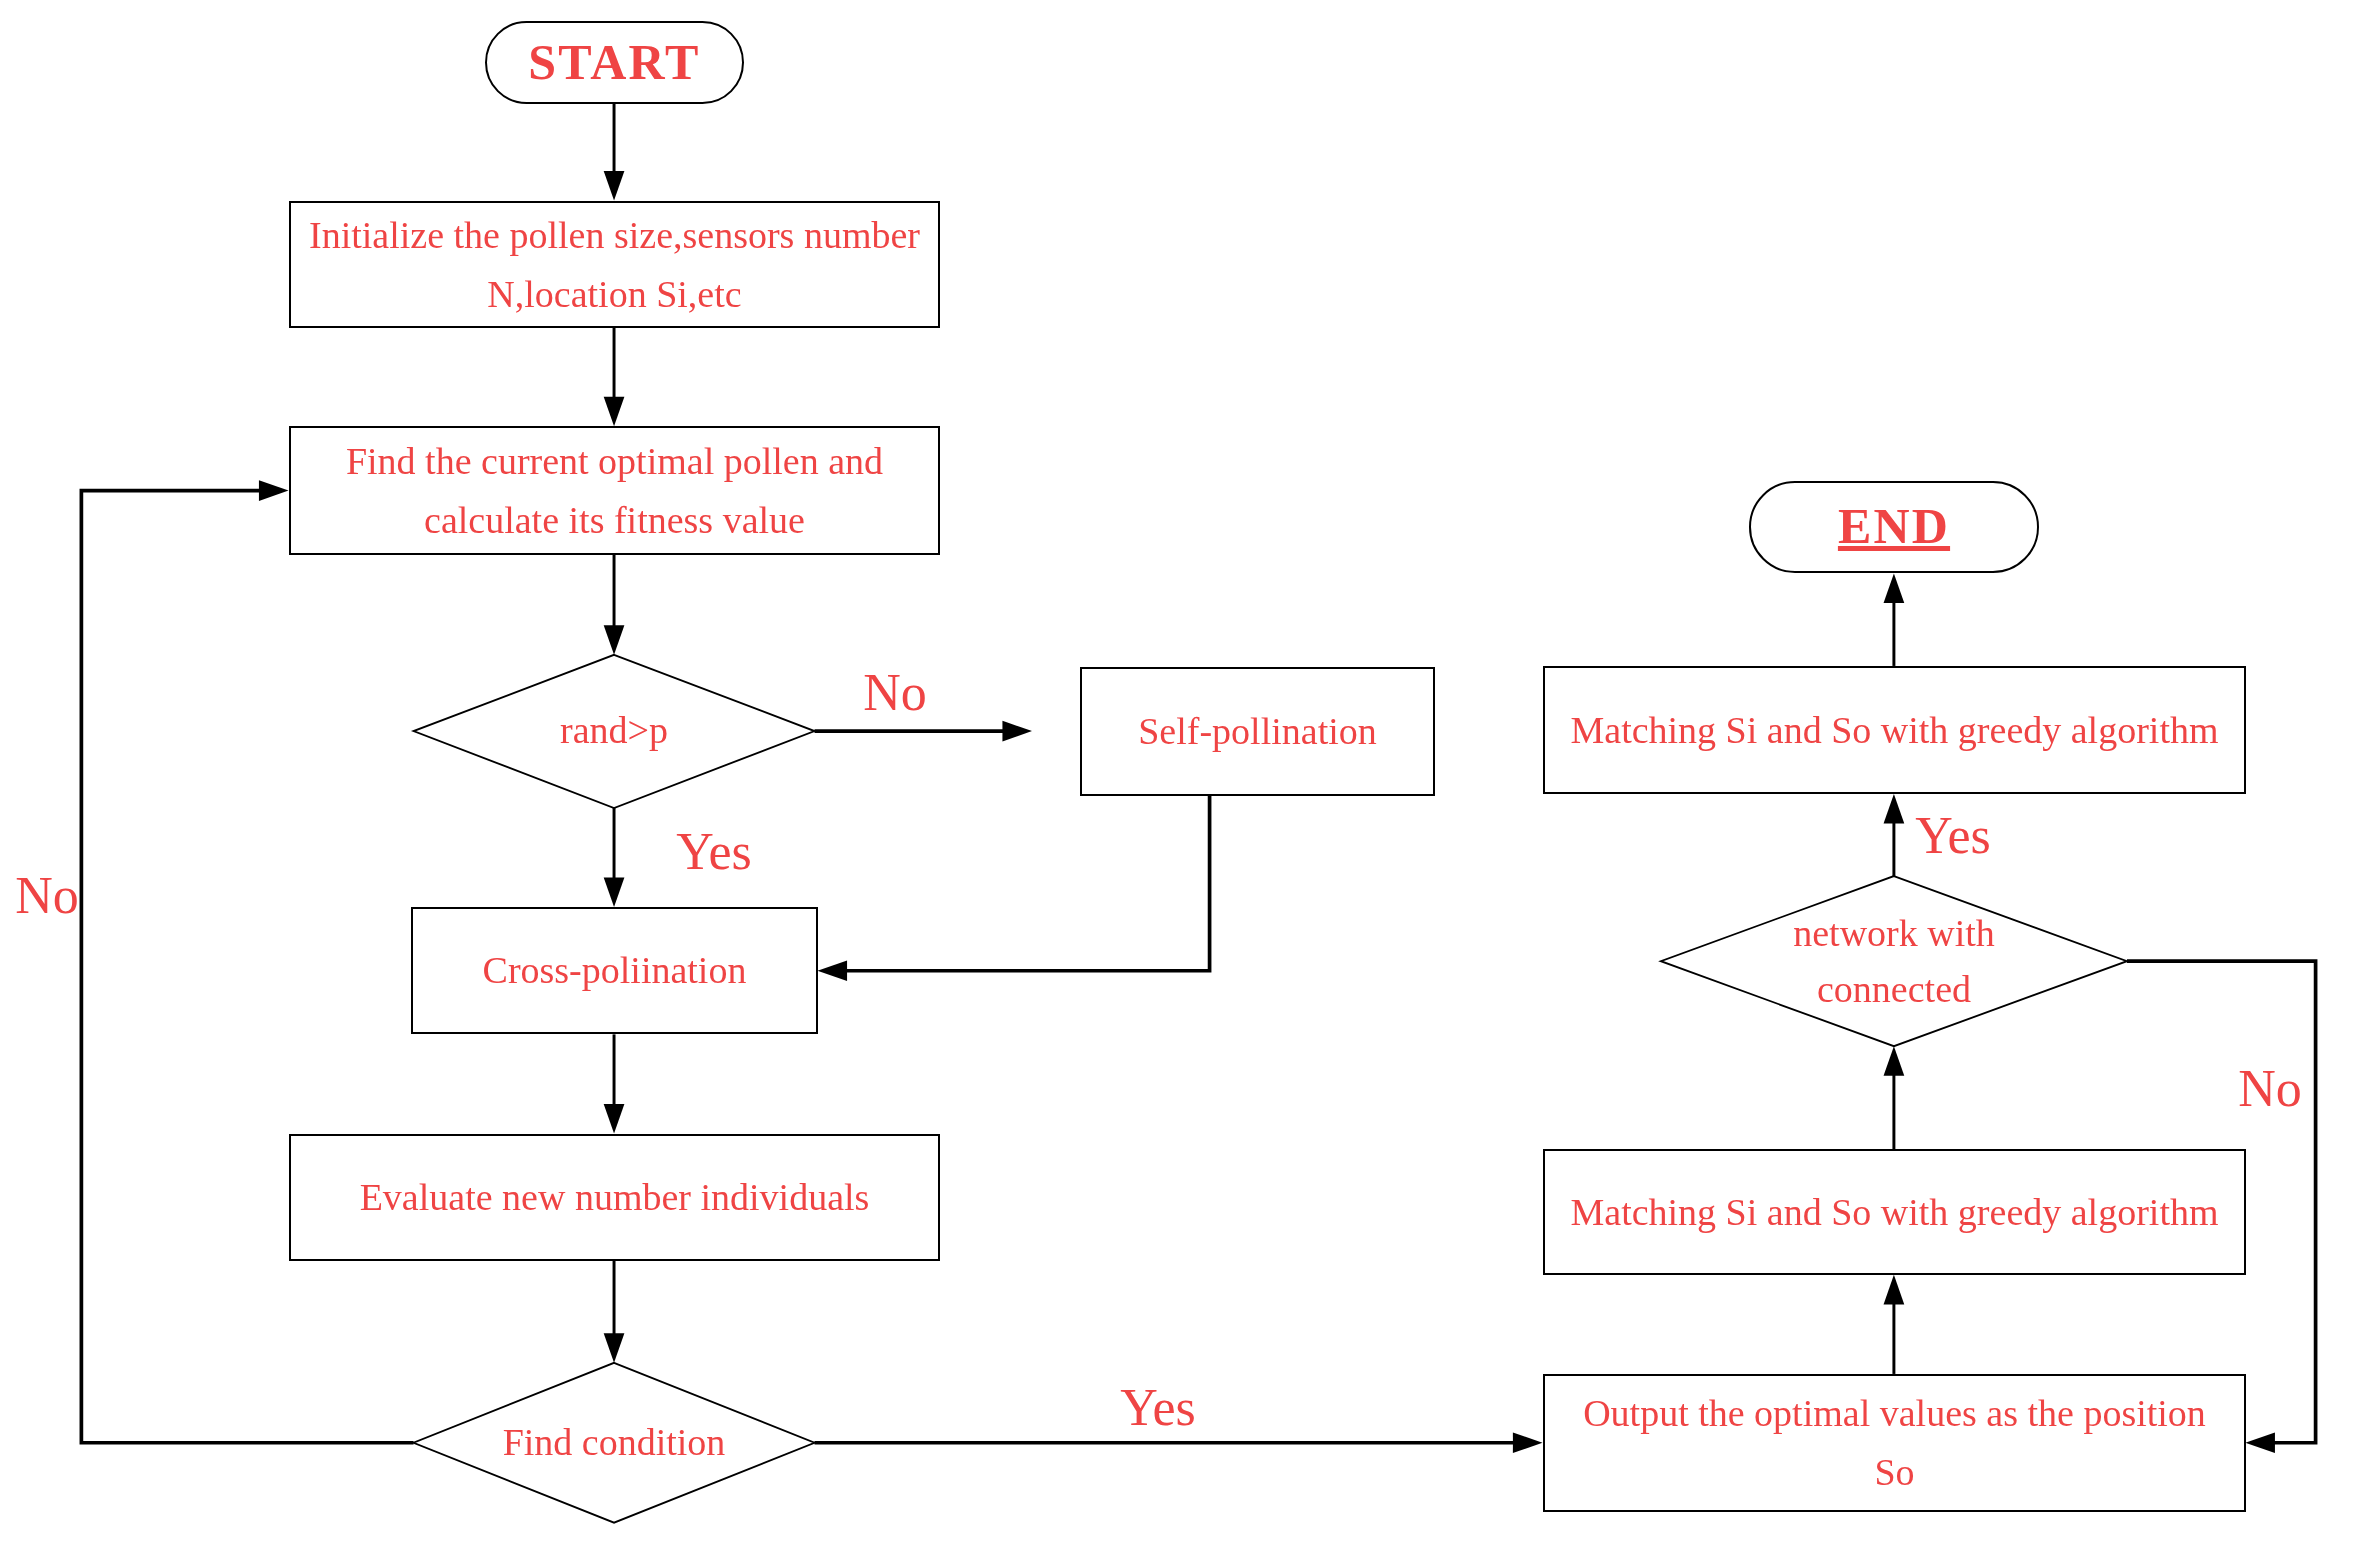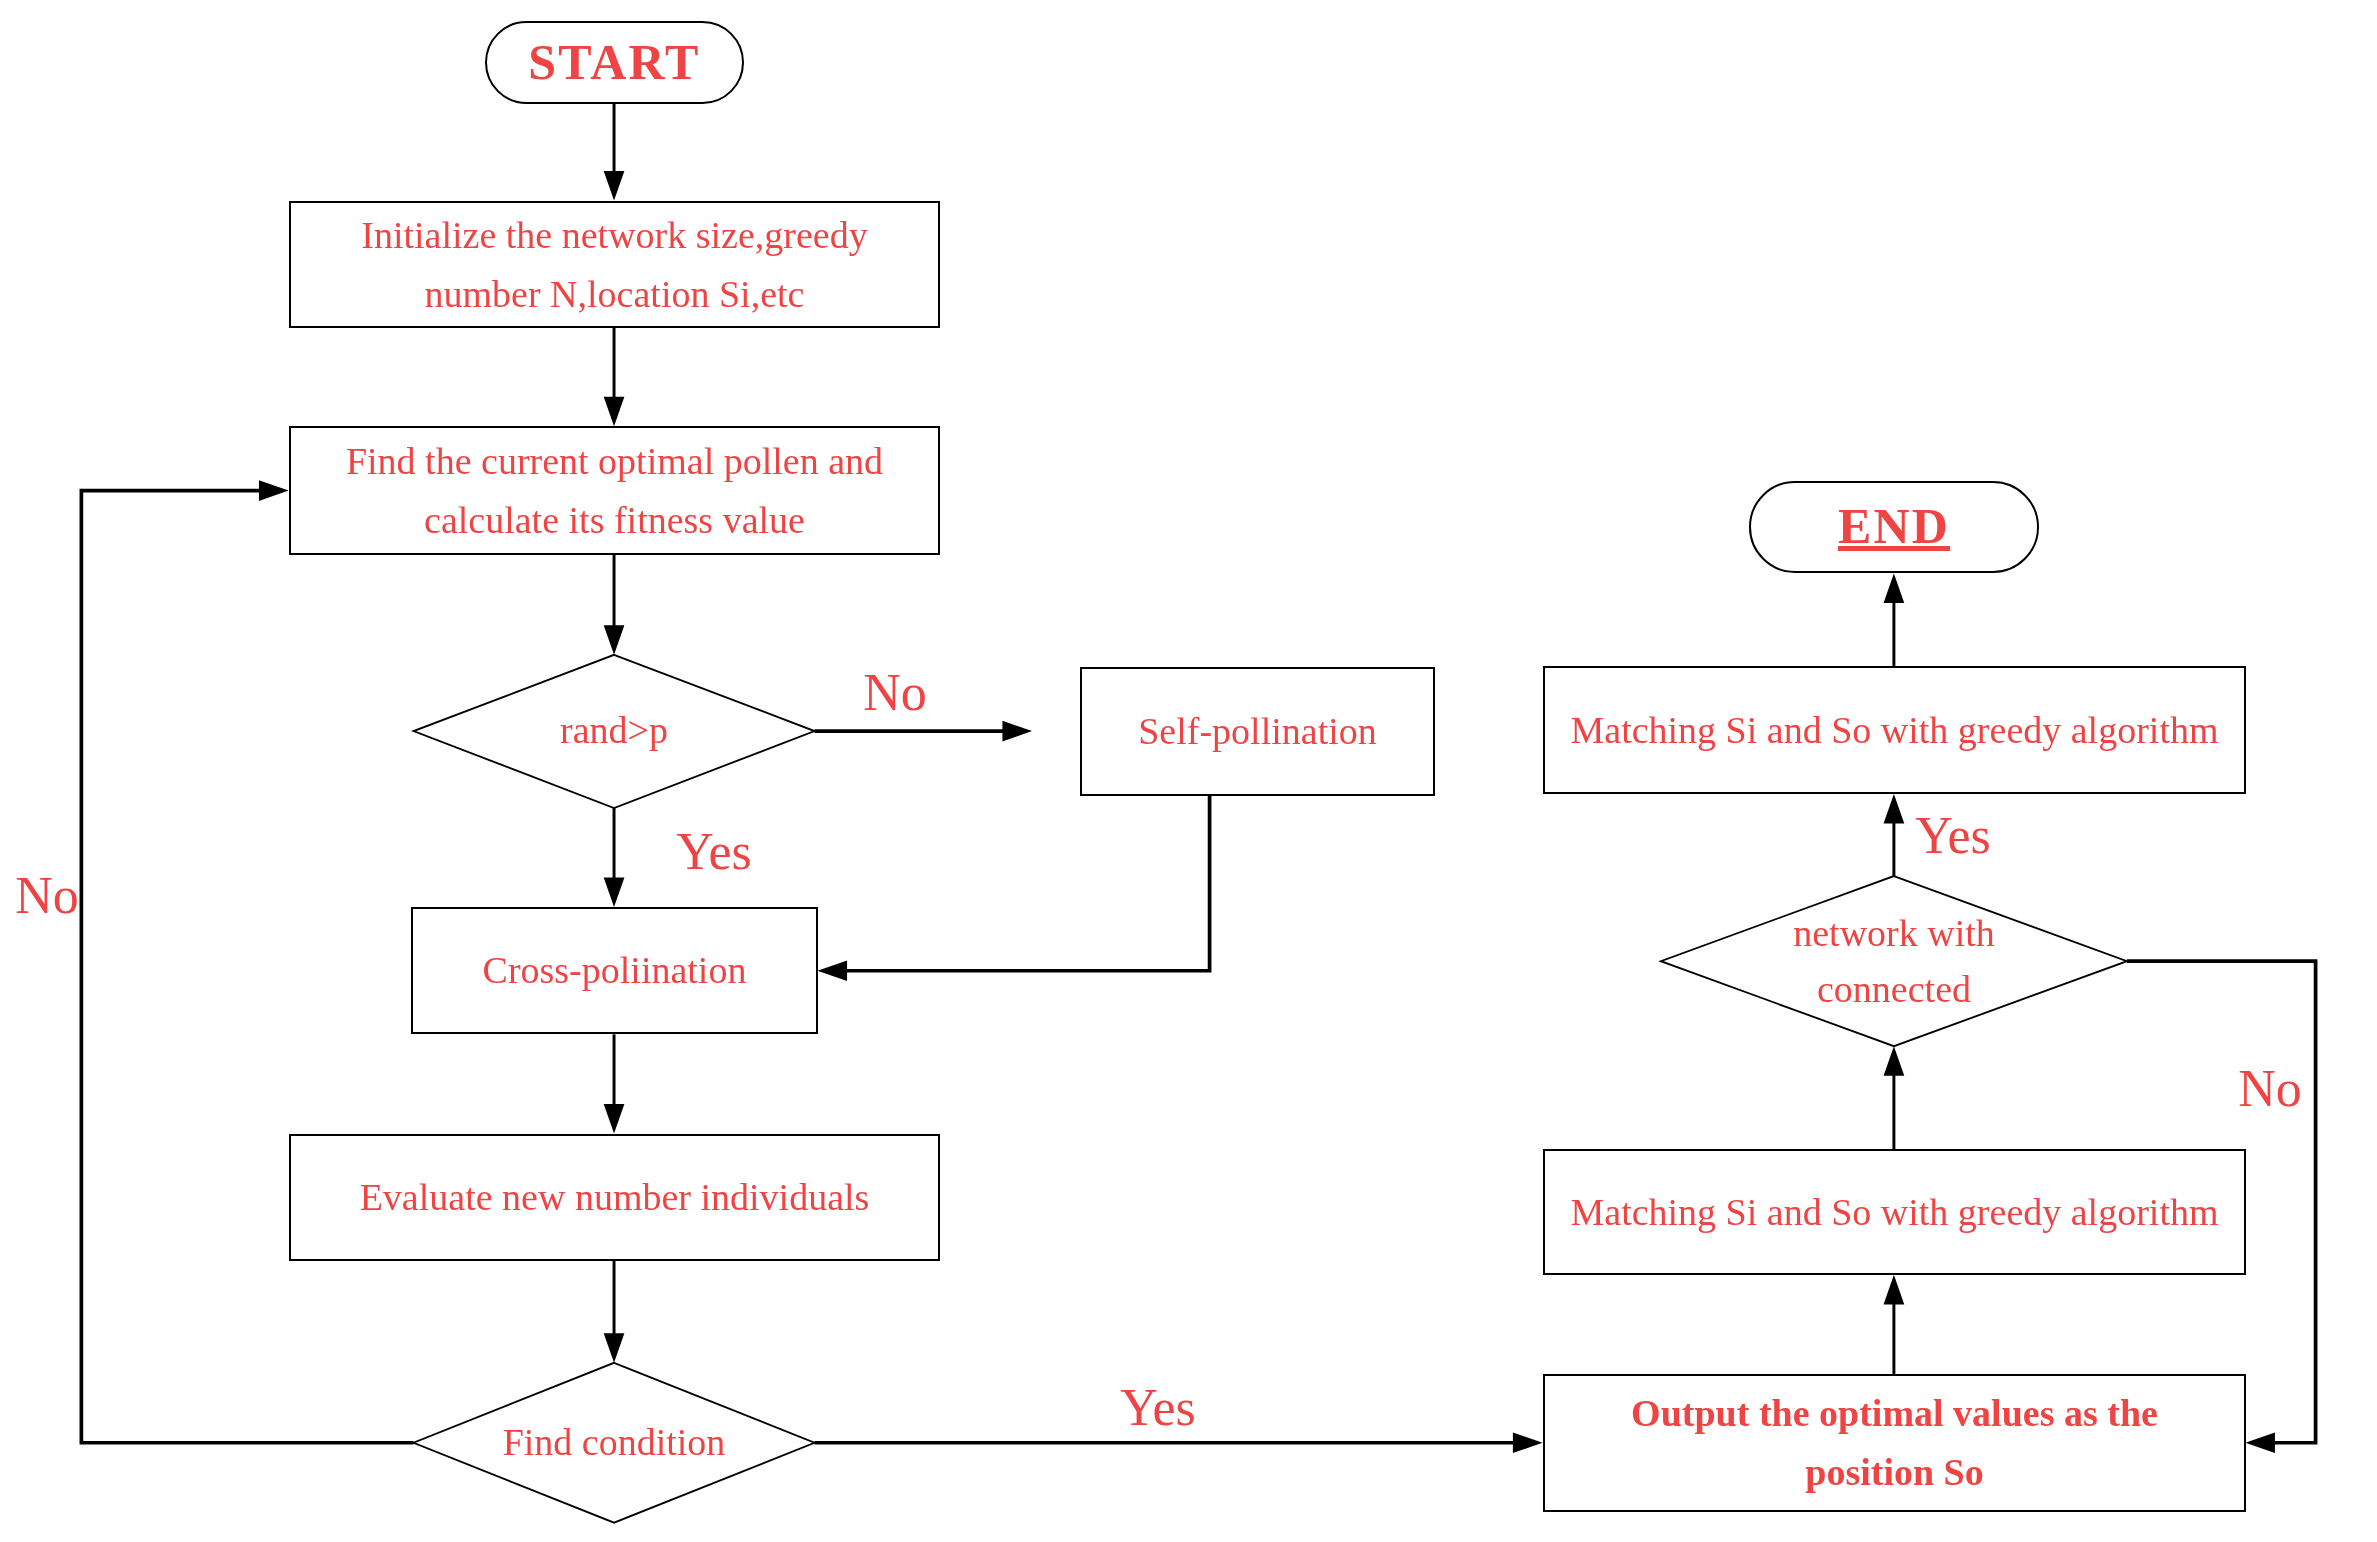--- a/index.html
+++ b/index.html
@@ -144,40 +144,40 @@
     <polygon points="830,885 1101,988 830,1092 559,988" fill="#ffffff" stroke="#000000" stroke-width="2.5"></polygon>
     <polygon points="830,1842 1101,1950 830,2058 559,1950" fill="#ffffff" stroke="#000000" stroke-width="2.5"></polygon>
     <polygon points="2560,1184 2875,1299 2560,1414 2245,1299" fill="#ffffff" stroke="#000000" stroke-width="2.5"></polygon>
   </svg>
 
   <div class="node terminator" style="left:485px; top:21px; width:259px; height:83px;">
     <span>START</span>
   </div>
 
   <div class="node" style="left:289px; top:201px; width:651px; height:127px;">
-    <span>Initialize the network size,greedy number N,location Si,etc</span>
+    <span>Initialize the pollen size,sensors number N,location Si,etc</span>
   </div>
 
   <div class="node" style="left:289px; top:426px; width:651px; height:129px;">
     <span>Find the current optimal pollen and calculate its fitness value</span>
   </div>
 
   <div class="node" style="left:1032px; top:667px; width:355px; height:129px;margin-left:48px;">
     <span>Self-pollination</span>
   </div>
 
   <div class="node" style="left:411px; top:907px; width:407px; height:127px;">
     <span>Cross-poliination</span>
   </div>
 
   <div class="node" style="left:289px; top:1134px; width:651px; height:127px;">
     <span>Evaluate new number individuals</span>
   </div>
 
-  <div class="node" style="left:1543px; top:1374px; width:703px; height:138px;font-weight:bold;">
+  <div class="node" style="left:1543px; top:1374px; width:703px; height:138px;">
     <span>Output the optimal values as the position So</span>
   </div>
 
   <div class="node" style="left:1543px; top:1149px; width:703px; height:126px;">
     <span>Matching Si and So with greedy algorithm</span>
   </div>
 
   <div class="node" style="left:1543px; top:666px; width:703px; height:128px;">
     <span>Matching Si and So with greedy algorithm</span>
   </div>

